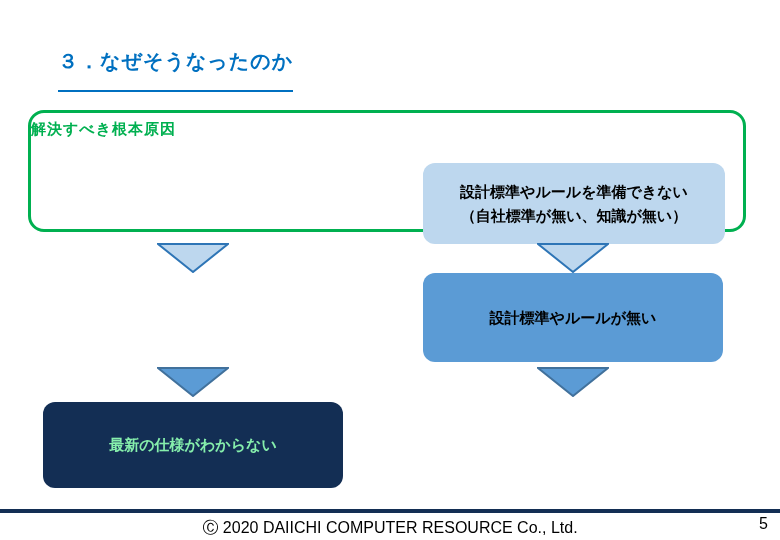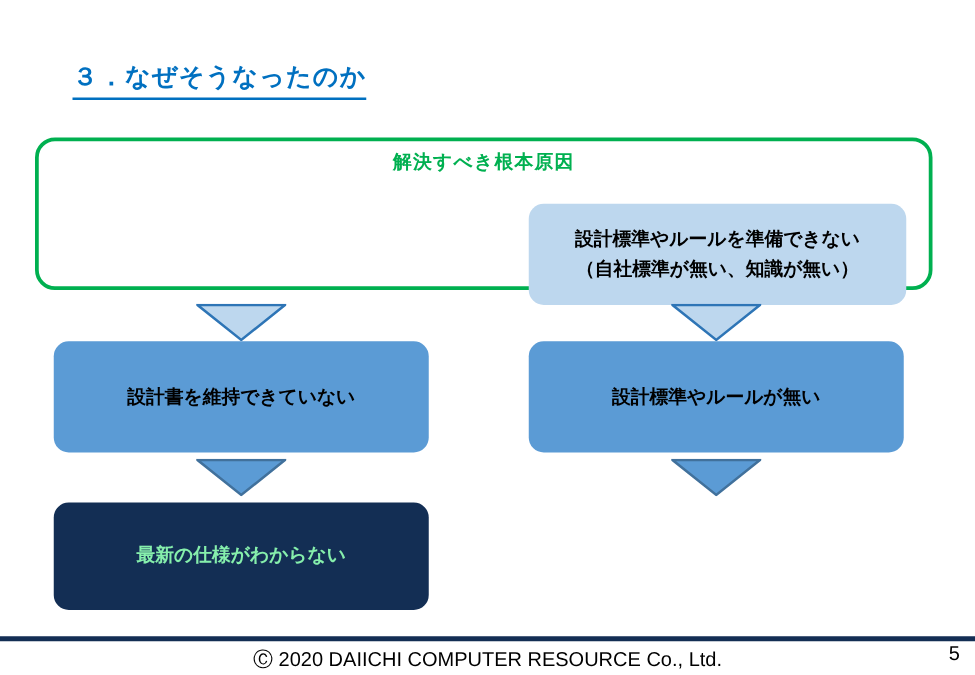--- a/index.html
+++ b/index.html
@@ -14,41 +14,41 @@
 
   
   .slide-title {
     position: absolute;
     left: 58px;
     top: 48px;
     font-size: 20px;
     font-weight: bold;
     color: #0070C0;
     border-bottom: 2px solid #0070C0;
-    padding-bottom: 3px;
+    padding-bottom: 15px;
     letter-spacing: 1px;
   }
 
   
   .root-cause-group {
     position: absolute;
     left: 28px;
     top: 110px;
     width: 718px;
     height: 122px;
     border: 3px solid #00B050;
     border-radius: 16px;
     box-sizing: border-box;
   }
   .group-label {
     position: absolute;
     left: 0;
     top: 7px;
     width: 100%;
-    text-align: center;
+    text-align: left;
     color: #00B050;
     font-size: 15px;
     font-weight: bold;
     letter-spacing: 1px;
   }
 
   
   .flow-box {
     position: absolute;
     border-radius: 12px;
@@ -122,21 +122,20 @@
   <div class="flow-box root-box col-right">設計標準やルールを準備できない
 （自社標準が無い、知識が無い）</div>
 
   <svg class="down-arrow arrow-r1-left" viewBox="0 0 72 30">
     <polygon points="1,1 71,1 36,29" fill="#BDD7EE" stroke="#2E75B6" stroke-width="2"></polygon>
   </svg>
   <svg class="down-arrow arrow-r1-right" viewBox="0 0 72 30">
     <polygon points="1,1 71,1 36,29" fill="#BDD7EE" stroke="#2E75B6" stroke-width="2"></polygon>
   </svg>
 
-  <div class="flow-box middle-box col-left">設計書を維持できていない</div>
   <div class="flow-box middle-box col-right">設計標準やルールが無い</div>
 
   <svg class="down-arrow arrow-r2-left" viewBox="0 0 72 30">
     <polygon points="1,1 71,1 36,29" fill="#5B9BD5" stroke="#41719C" stroke-width="2"></polygon>
   </svg>
   <svg class="down-arrow arrow-r2-right" viewBox="0 0 72 30">
     <polygon points="1,1 71,1 36,29" fill="#5B9BD5" stroke="#41719C" stroke-width="2"></polygon>
   </svg>
 
   <div class="flow-box bottom-box col-left">最新の仕様がわからない</div>

